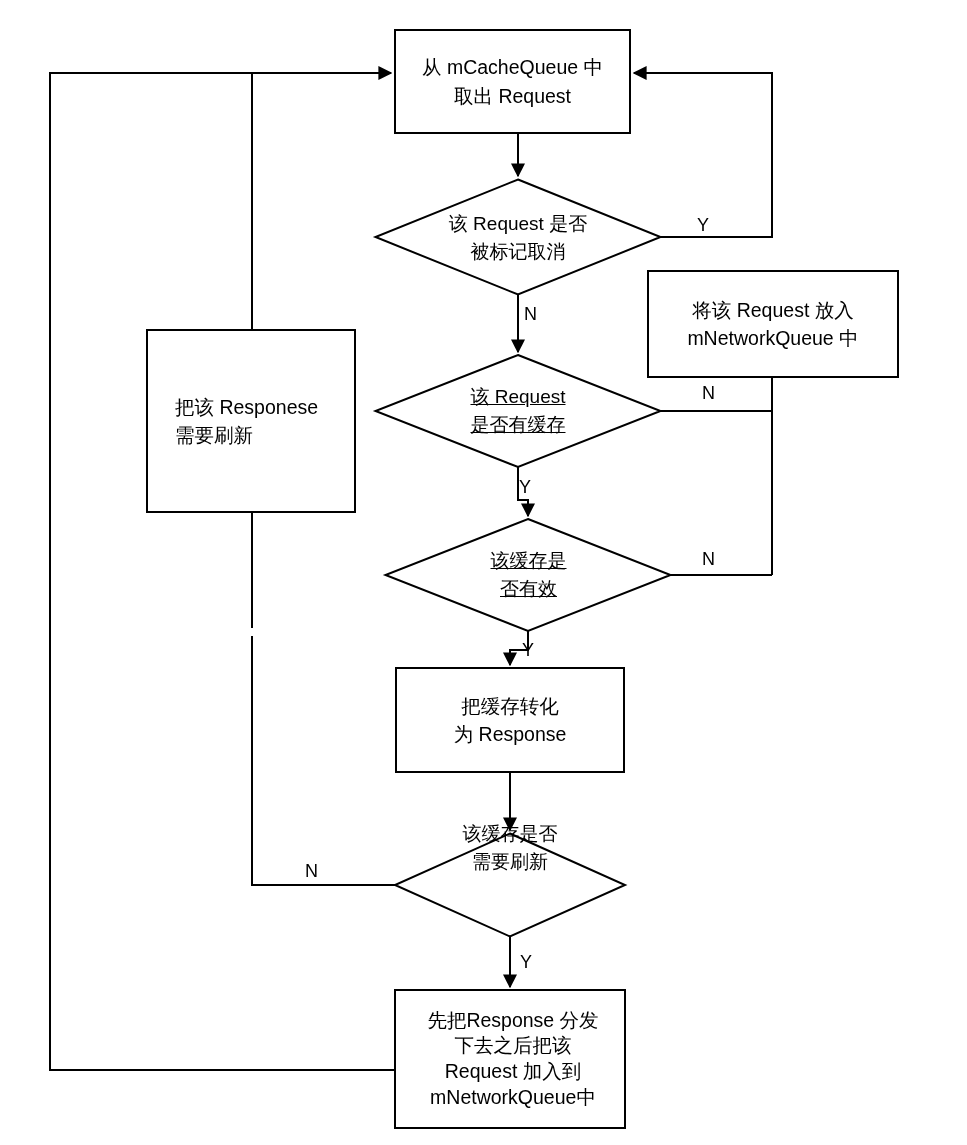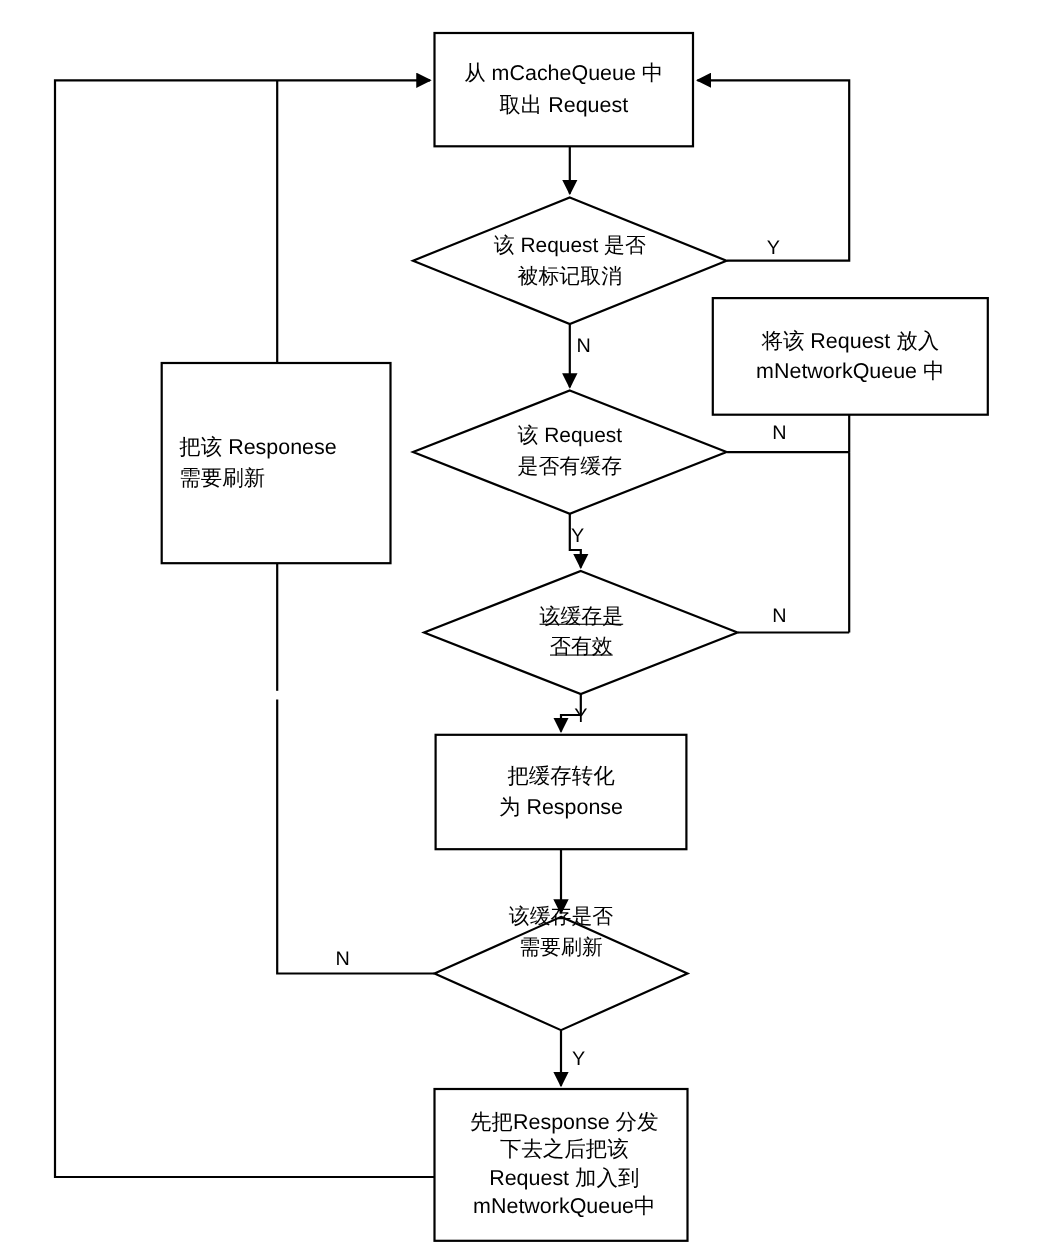--- a/index.html
+++ b/index.html
@@ -122,26 +122,26 @@
   <div class="node-text box" style="left:395px; top:30px; width:235px; height:103px;">
     <span>从 mCacheQueue 中</span>
     <span>取出 Request</span>
   </div>
 
   <div class="node-text box" style="left:648px; top:271px; width:250px; height:106px;">
     <span>将该 Request 放入</span>
     <span>mNetworkQueue 中</span>
   </div>
 
-  <div class="node-text diamond" style="left:375px; top:355px; width:286px; height:112px;">
+  <div class="node-text diamond" style="left:375px; top:355px; width:286px; height:112px;text-decoration:underline;">
     <span>该 Request</span>
     <span>是否有缓存</span>
   </div>
 
-  <div class="node-text box" style="left:147px; top:330px; width:208px; height:182px; align-items:flex-start; padding-left:16px; box-sizing:border-box; text-align:left;">
+  <div class="node-text box" style="left:147px; top:330px; width:208px; height:182px; align-items:flex-start; padding-left:28px; box-sizing:border-box; text-align:left;">
     <span>把该 Responese</span>
     <span>需要刷新</span>
   </div>
 
   <div class="node-text diamond" style="left:386px; top:519px; width:285px; height:112px;text-decoration:underline;">
     <span>该缓存是</span>
     <span>否有效</span>
   </div>
 
   <div class="node-text box" style="left:396px; top:668px; width:228px; height:104px;">

